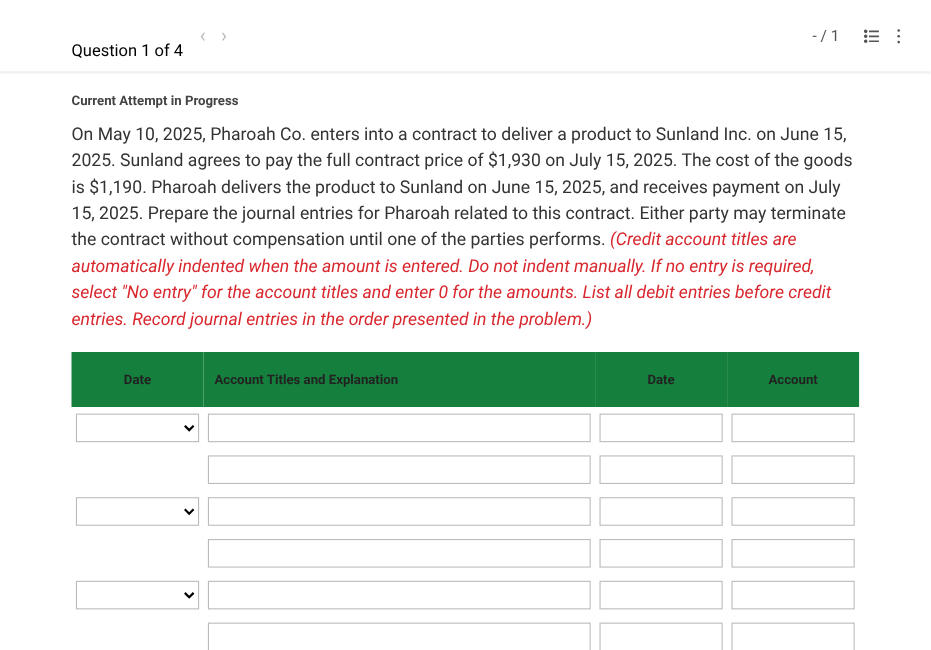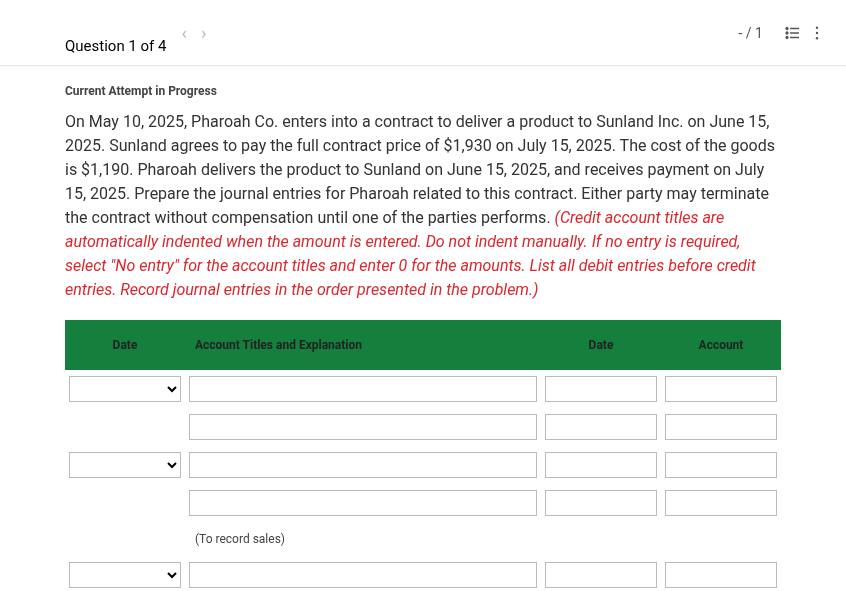--- a/index.html
+++ b/index.html
@@ -200,26 +200,20 @@
           <td class="acct-col"><input class="text-input" style=""></td>
           <td class="debit-col"><input class="amt-input" style=""></td>
           <td class="credit-col credit-cell"><input class="amt-input" style=""></td>
         </tr>
         <tr>
           <td class="date-col"></td>
           <td class="acct-col"><input class="text-input" style=""></td>
           <td class="debit-col"><input class="amt-input" style=""></td>
           <td class="credit-col credit-cell"><input class="amt-input" style=""></td>
         </tr>
-        <tr class="note-row">
-          <td></td>
-          <td>(To record sales)</td>
-          <td></td>
-            <td></td>
-        </tr>
 
         <tr>
           <td class="date-col"><select class="date-select"><option></option></select></td>
           <td class="acct-col"><input class="text-input" style=""></td>
           <td class="debit-col"><input class="amt-input" style=""></td>
           <td class="credit-col credit-cell"><input class="amt-input" style=""></td>
         </tr>
         <tr>
           <td class="date-col"></td>
           <td class="acct-col"><input class="text-input" style=""></td>

